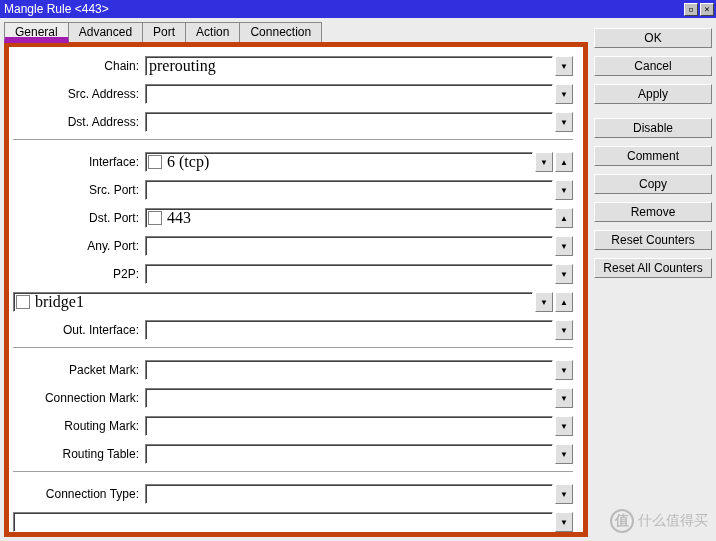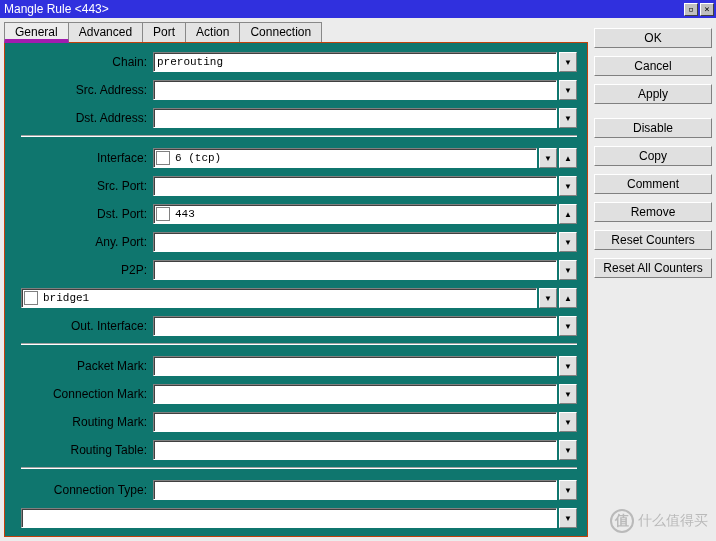--- a/index.html
+++ b/index.html
@@ -51,29 +51,29 @@
 .tab {
   padding: 2px 10px;
   border: 1px solid #888;
   border-bottom: none;
   background: #e4e4e4;
   margin-right: -1px;
   position: relative;
 }
 .tab.active {
   background: #ececec;
-  border-bottom: 4px solid #a21caf;
+  border-bottom: 6px solid #a21caf;
   z-index: 2;
   margin-bottom: -1px;
 }
 .panel {
-  border: 1px solid #c2410c;
+  border: 5px solid #c2410c;
   flex: 1;
-  padding: 8px 10px 8px 16px;
-  background: #0f766e;
+  padding: 8px 10px 8px 4px;
+  background: #ffffff;
   overflow: hidden;
 }
 .row {
   display: flex;
   align-items: center;
   height: 22px;
   margin-bottom: 6px;
 }
 .lbl {
   width: 132px;
@@ -95,22 +95,22 @@
   border-right-color: #fff;
   border-bottom-color: #fff;
   box-shadow: inset 1px 1px 0 #404040;
   display: flex;
   align-items: center;
 }
 .field input {
   border: none;
   outline: none;
   width: 100%;
-  font-family: Liberation Mono, monospace;
-  font-size: 11px;
+  font-family: Liberation Serif, serif;
+  font-size: 16px;
   padding-left: 3px;
   background: transparent;
 }
 .chk {
   width: 14px; height: 14px;
   border: 1px solid #808080;
   background: #fff;
   margin: 0 2px;
   flex-shrink: 0;
 }
@@ -366,22 +366,22 @@
 
     </div>
   </div>
 
   <div class="sidebar">
     <div class="sidebtn">OK</div>
     <div class="sidebtn">Cancel</div>
     <div class="sidebtn">Apply</div>
     <div style="height:6px"></div>
     <div class="sidebtn">Disable</div>
+    <div class="sidebtn">Comment</div>
     <div class="sidebtn">Copy</div>
-    <div class="sidebtn">Comment</div>
     <div class="sidebtn">Remove</div>
     <div class="sidebtn">Reset Counters</div>
     <div class="sidebtn">Reset All Counters</div>
   </div>
 </div>
 
 <div class="watermark">
   <div class="circ">值</div>
   <span>什么值得买</span>
 </div>

